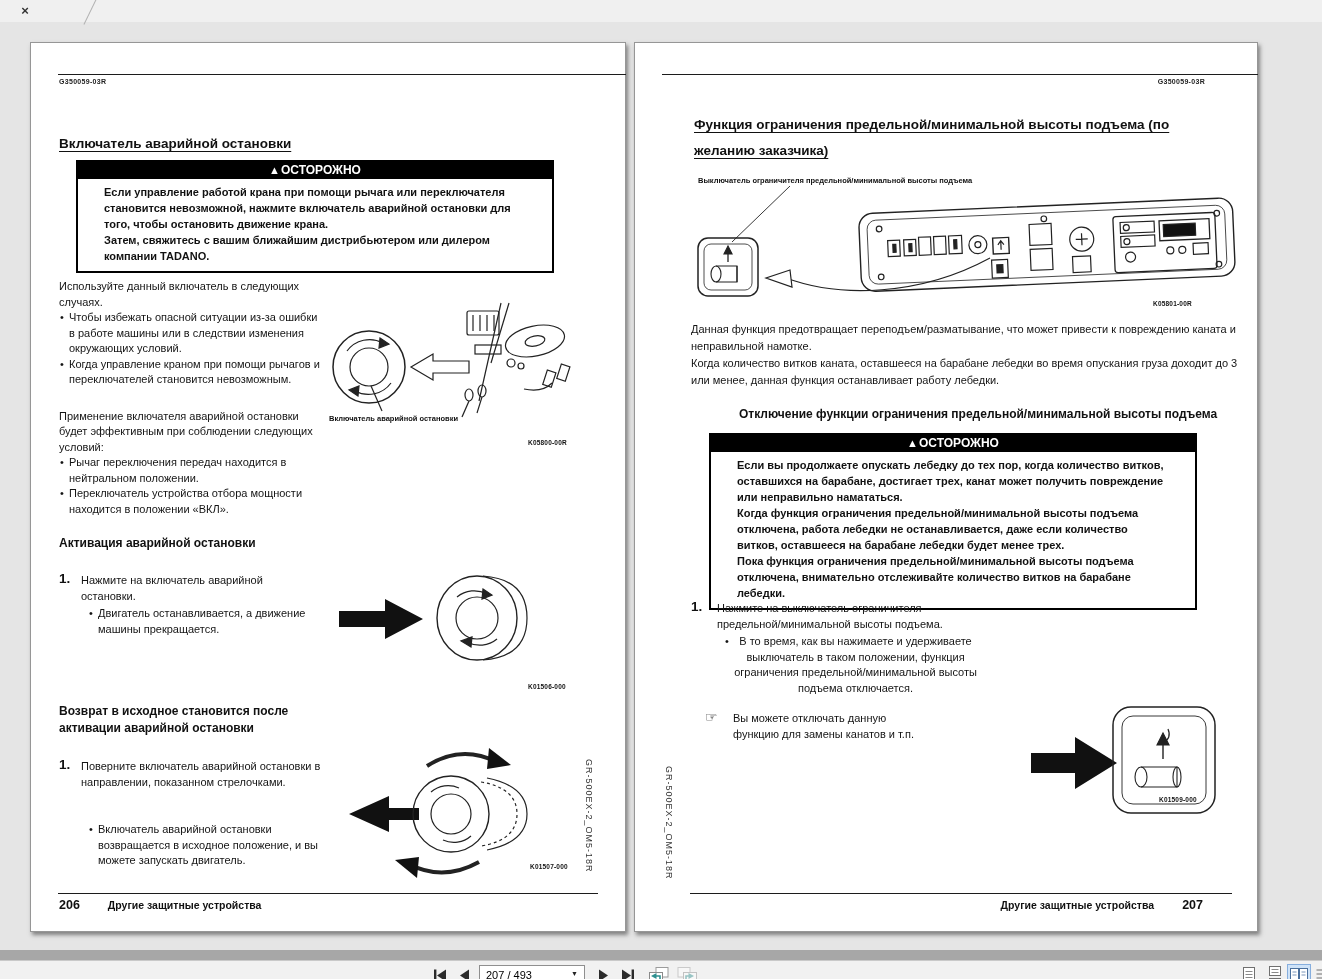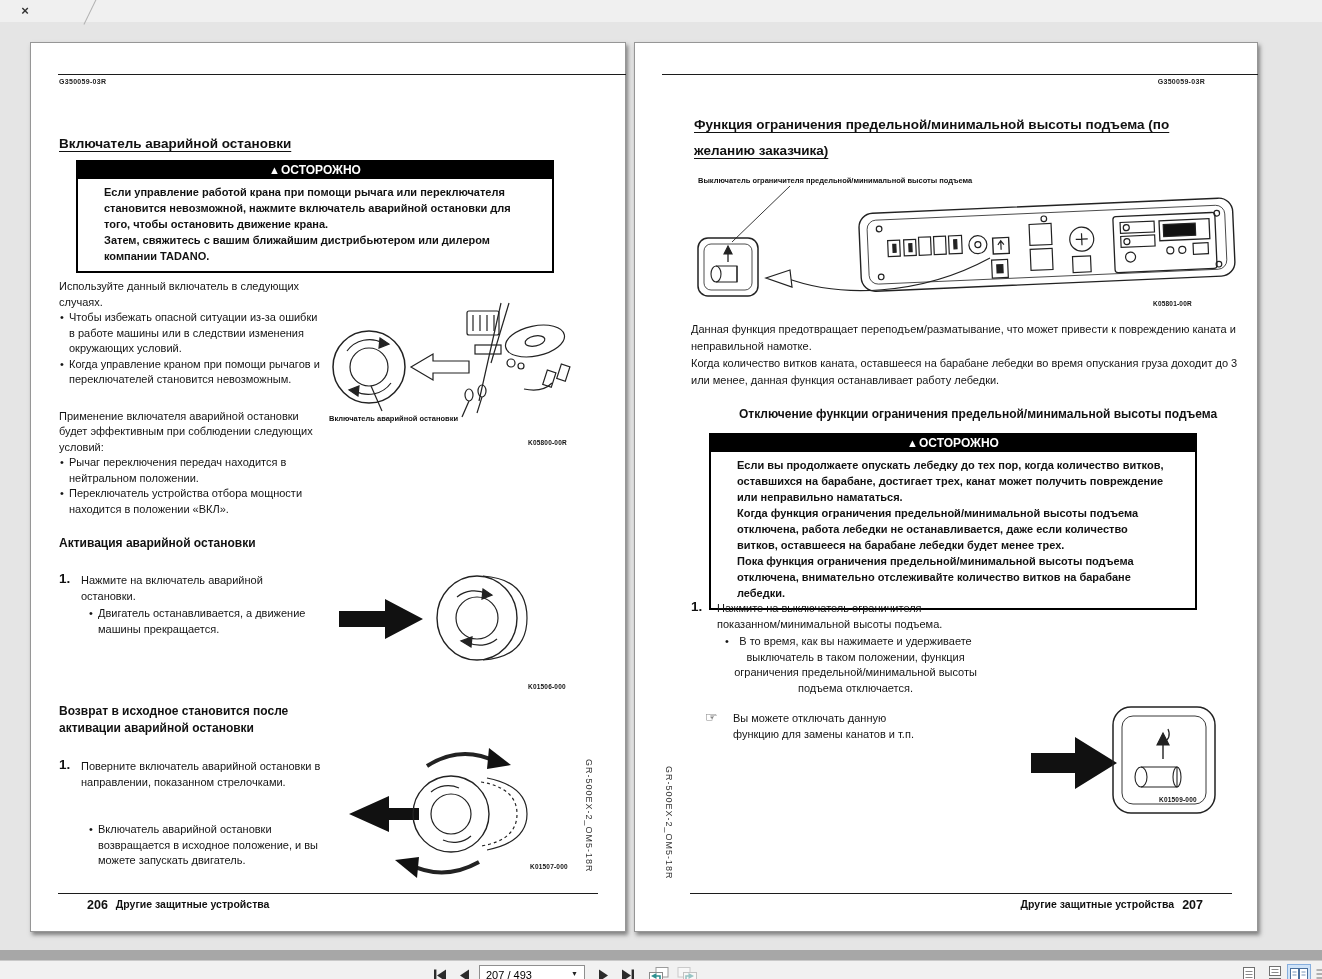--- a/index.html
+++ b/index.html
@@ -30,21 +30,21 @@
   .pgraph { margin-top:21px; }
   .bullet { position:relative; padding-left:10px; }
   .bullet::before { content:"\2022"; position:absolute; left:1px; top:0; }
   .sub-bullet { position:relative; padding-left:9px; }
   .sub-bullet::before { content:"\2022"; position:absolute; left:0; top:0; }
   .sec-head { font-size:12px; font-weight:bold; line-height:17px; }
   .step-num { font-size:13.5px; font-weight:bold; }
   .fig-code { font-size:6.5px; font-weight:bold; letter-spacing:.2px; }
   .fig-label { font-size:7.5px; font-weight:bold; }
   .spine { font-size:9px; color:#333; writing-mode:vertical-rl; letter-spacing:1px; }
-  .footer { display:flex; align-items:flex-start; gap:8px;margin-left:28px; }
+  .footer { display:flex; align-items:center; gap:28px; }
   .footer-num { font-size:12.5px; font-weight:bold; }
   .footer-label { font-size:10.5px; font-weight:bold; }
   svg.fig { position:absolute; stroke:#222; fill:none; stroke-width:1.2; }
   
   .toolbar { position:absolute; left:0; bottom:0; width:1322px; height:19px; background:#f1f1f1; border-top:1px solid #c9c9c9; z-index:6;padding-left:42px; }
   .tb-btn { position:absolute; top:0; background:none; border:none; padding:0; cursor:default; }
   .combo { position:absolute; left:479px; top:4px; width:106px; height:20px; background:#fff; border:1px solid #8f8f8f; font-size:11px; line-height:18px; padding-left:6px; color:#000; font-family:"Liberation Sans",sans-serif; }
   .combo-arrow { position:absolute; left:571px; top:9px; font-size:7px; color:#222; }
   .viewbtn { position:absolute; top:3px; width:24px; height:23px; display:flex; align-items:center; justify-content:center; background:none; border:1px solid transparent; padding:0; }
   .viewbtn.sel { background:#cfe3f8; border:1px solid #86aede; }
@@ -239,21 +239,21 @@
         <span class="tri">▲</span><span>ОСТОРОЖНО</span>
       </div>
       <div class="warnbody">
         <div>Если вы продолжаете опускать лебедку до тех пор, когда количество витков, оставшихся на барабане, достигает трех, канат может получить повреждение или неправильно намататься.</div>
         <div>Когда функция ограничения предельной/минимальной высоты подъема отключена, работа лебедки не останавливается, даже если количество витков, оставшееся на барабане лебедки будет менее трех.</div>
         <div>Пока функция ограничения предельной/минимальной высоты подъема отключена, внимательно отслеживайте количество витков на барабане лебедки.</div>
       </div>
     </div>
 
     <div class="abs step-num" style="left:56px; top:556px;">1.</div>
-    <div class="abs body-text" style="left:82px; top:558px; width:228px;">Нажмите на выключатель ограничителя показанном/минимальной высоты подъема.</div>
+    <div class="abs body-text" style="left:82px; top:558px; width:228px;">Нажмите на выключатель ограничителя предельной/минимальной высоты подъема.</div>
     <div class="abs body-text sub-bullet" style="left:90px; top:591px; width:252px;text-align:center;">В то время, как вы нажимаете и удерживаете выключатель в таком положении, функция ограничения предельной/минимальной высоты подъема отключается.</div>
 
     <div class="abs" style="left:70px; top:666px; font-size:14px;">☞</div>
     <div class="abs body-text" style="left:98px; top:668px; width:196px;">Вы можете отключать данную функцию для замены канатов и т.п.</div>
 
     <svg class="fig" style="left:390px; top:648px;" width="200" height="140" viewBox="0 0 200 140">
       <polygon points="6,62 50,62 50,46 92,72 50,98 50,82 6,82" fill="#111" stroke="none"></polygon>
       <rect x="88" y="16" width="102" height="106" rx="18" stroke-width="1.5"></rect>
       <rect x="97" y="25" width="84" height="88" rx="11" stroke-width=".9"></rect>
       <ellipse cx="116" cy="86" rx="6" ry="10" stroke-width="1.1"></ellipse>

